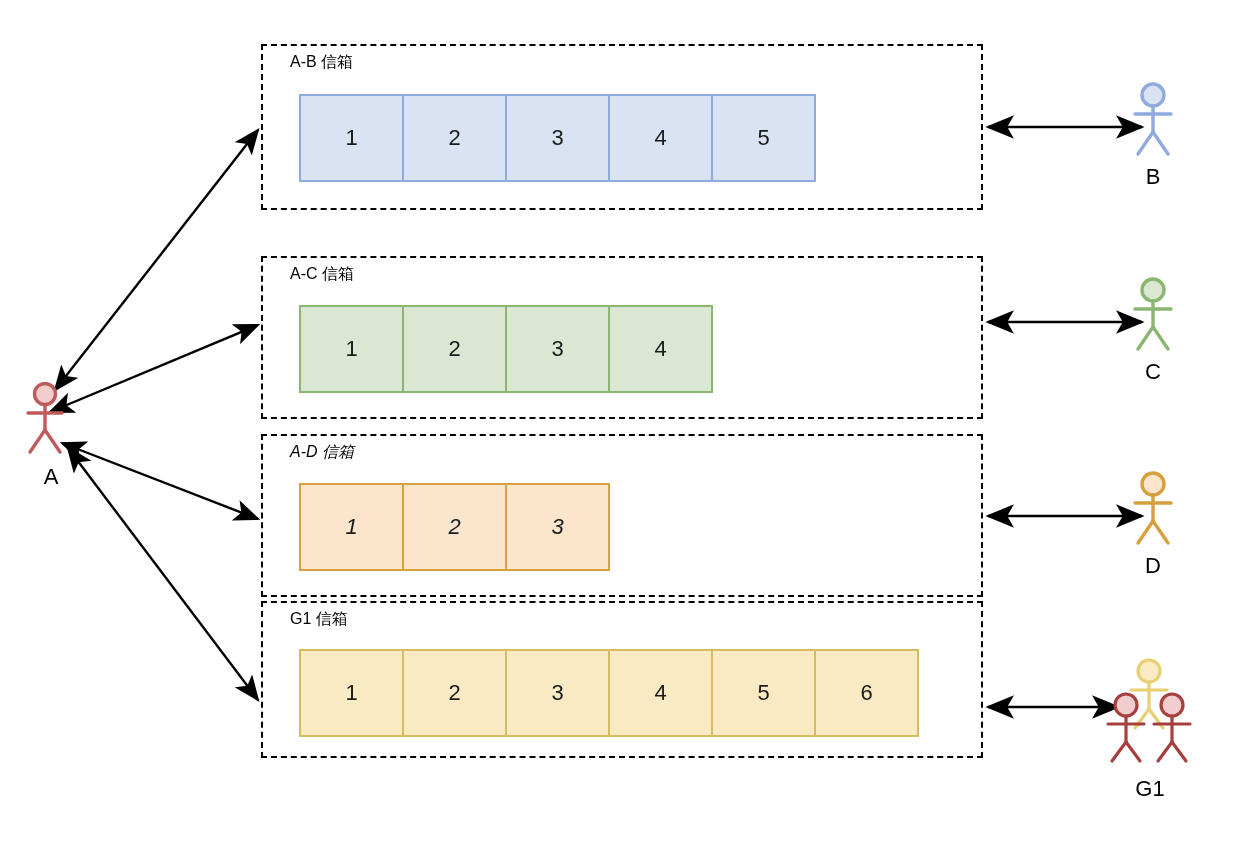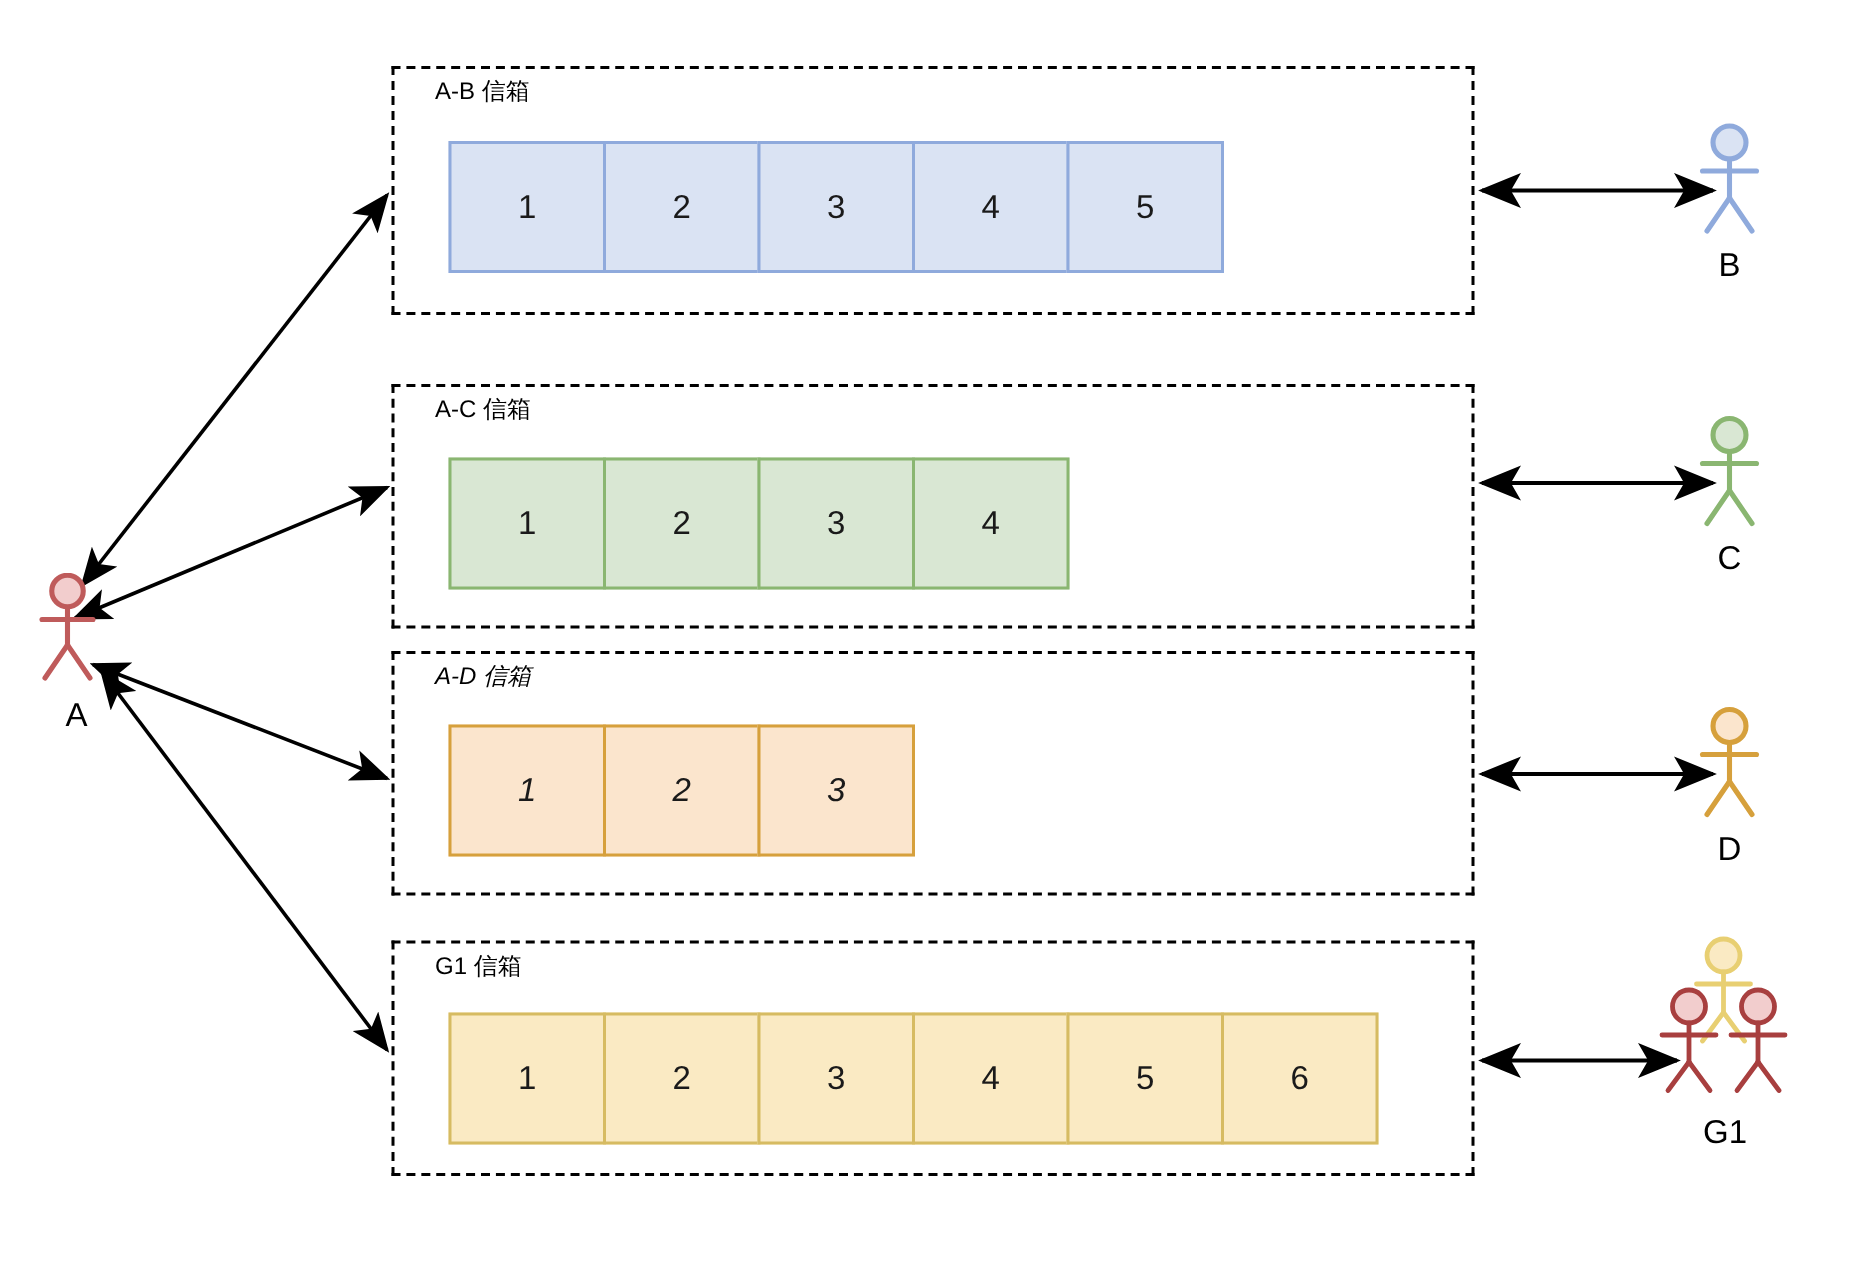--- a/index.html
+++ b/index.html
@@ -125,21 +125,21 @@
 
   <div class="mailbox-group" style="left:261px; top:434px; width:722px; height:163px;font-style:italic;">
     <div class="mailbox-label">A-D 信箱</div>
     <div class="slot-row" style="left:36px; top:47px;">
       <div class="slot" style="background: rgb(251, 229, 205); border-color: rgb(214, 160, 60);">1</div>
       <div class="slot" style="background: rgb(251, 229, 205); border-color: rgb(214, 160, 60);">2</div>
       <div class="slot" style="background: rgb(251, 229, 205); border-color: rgb(214, 160, 60);">3</div>
     </div>
   </div>
 
-  <div class="mailbox-group" style="left:261px; top:627px; width:722px; height:157px;">
+  <div class="mailbox-group" style="left:261px; top:601px; width:722px; height:157px;">
     <div class="mailbox-label">G1 信箱</div>
     <div class="slot-row" style="left:36px; top:46px;">
       <div class="slot" style="background: rgb(250, 234, 195); border-color: rgb(214, 187, 98);">1</div>
       <div class="slot" style="background: rgb(250, 234, 195); border-color: rgb(214, 187, 98);">2</div>
       <div class="slot" style="background: rgb(250, 234, 195); border-color: rgb(214, 187, 98);">3</div>
       <div class="slot" style="background: rgb(250, 234, 195); border-color: rgb(214, 187, 98);">4</div>
       <div class="slot" style="background: rgb(250, 234, 195); border-color: rgb(214, 187, 98);">5</div>
       <div class="slot" style="background: rgb(250, 234, 195); border-color: rgb(214, 187, 98);">6</div>
     </div>
   </div>
@@ -189,21 +189,21 @@
         <circle cx="55" cy="13" r="11" fill="#fbe5cd"></circle>
         <line x1="55" y1="24" x2="55" y2="50"></line>
         <line x1="37" y1="32" x2="73" y2="32"></line>
         <line x1="55" y1="50" x2="40" y2="72"></line>
         <line x1="55" y1="50" x2="70" y2="72"></line>
       </g>
     </svg>
     <div class="actor-label">D</div>
   </div>
 
-  <div class="actor" style="left:1092px; top:620px;">
+  <div class="actor" style="left:1092px; top:654px;">
     <svg width="125" height="120" viewBox="0 0 125 120">
 
       <g stroke="#e8cf72" stroke-width="3.2" fill="none" stroke-linecap="round">
         <circle cx="57" cy="17" r="11" fill="#faeac3"></circle>
         <line x1="57" y1="28" x2="57" y2="55"></line>
         <line x1="39" y1="36" x2="75" y2="36"></line>
         <line x1="57" y1="55" x2="43" y2="74"></line>
         <line x1="57" y1="55" x2="71" y2="74"></line>
       </g>
 

